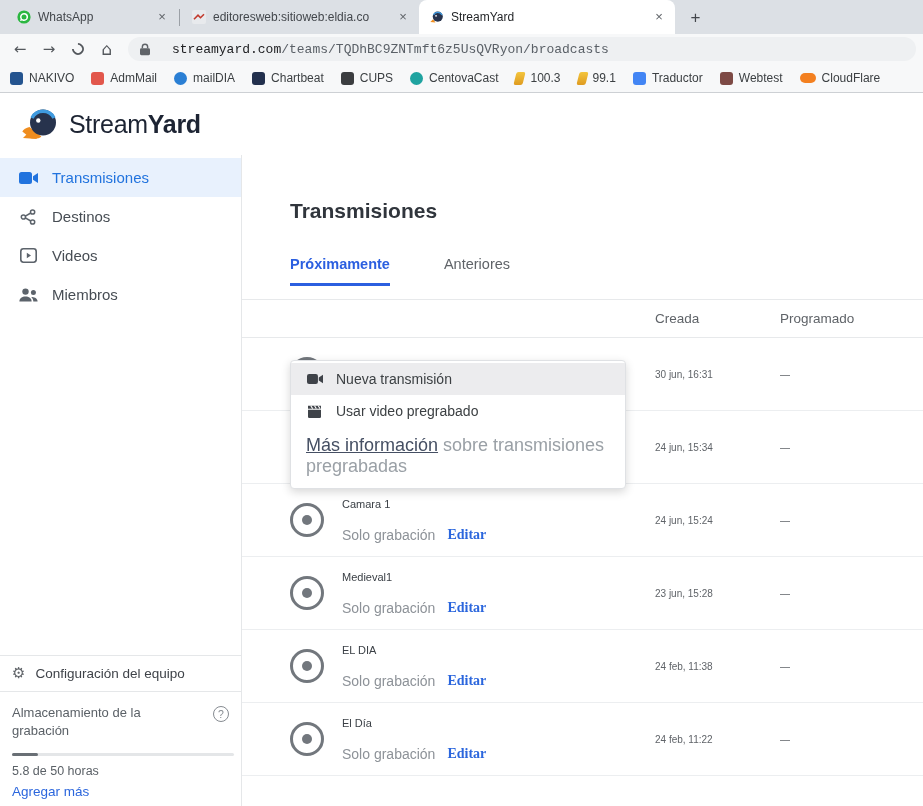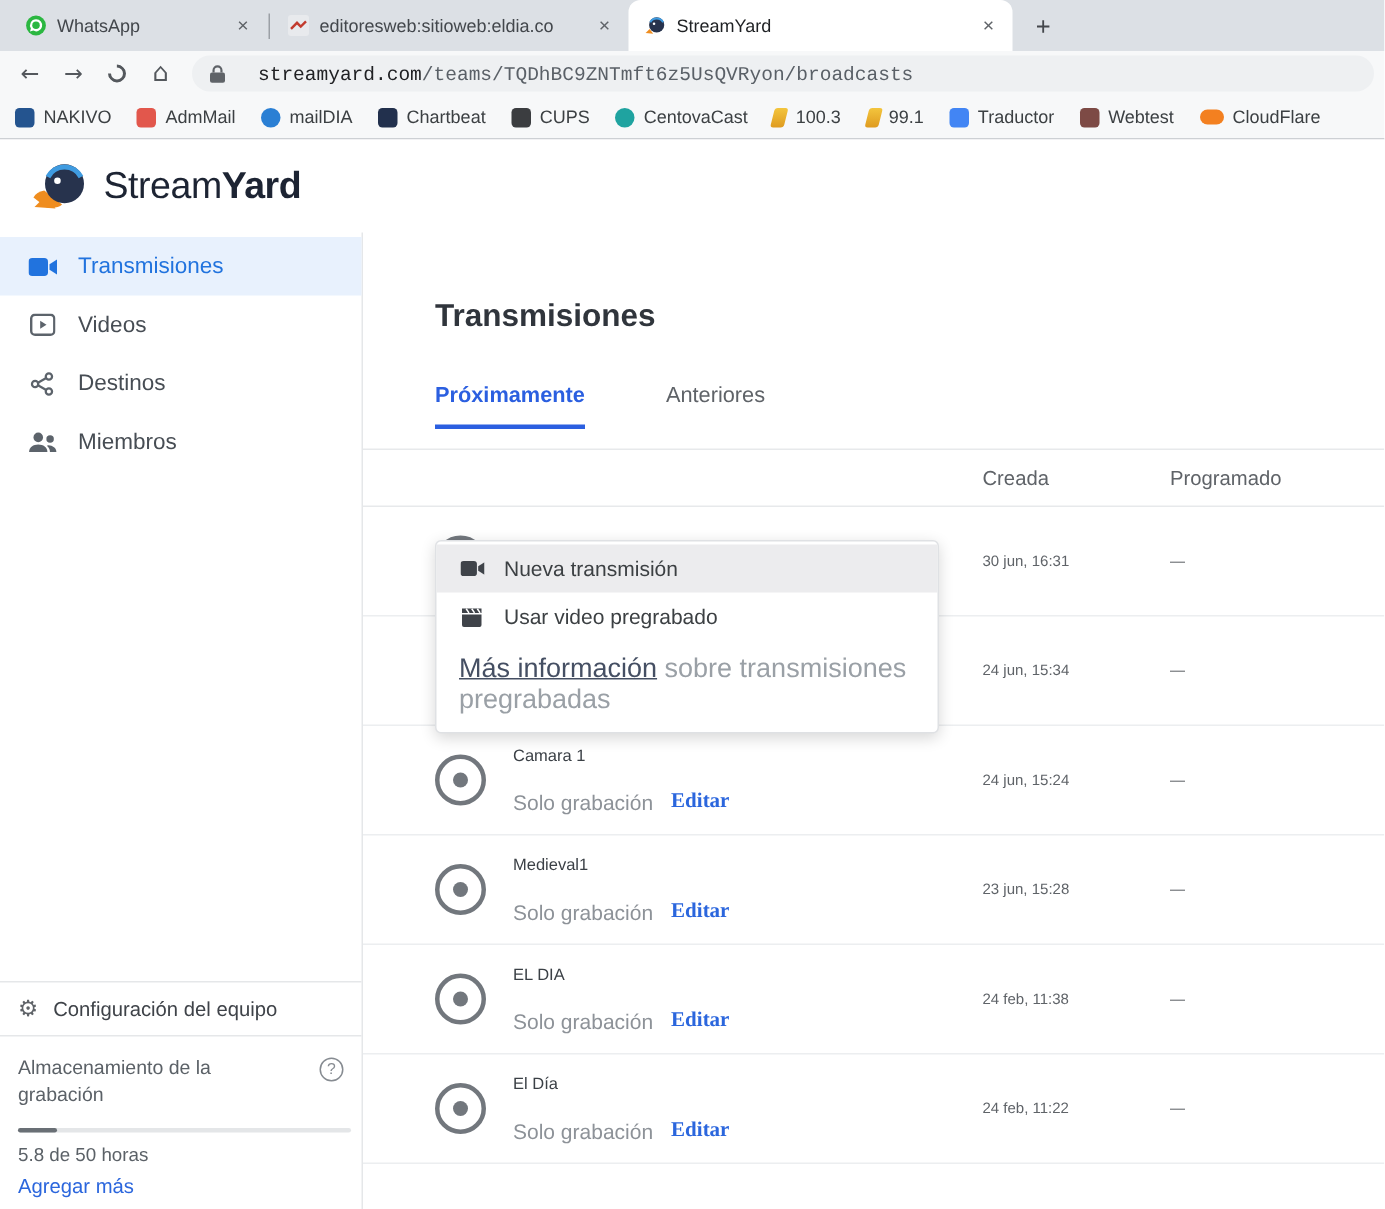--- a/index.html
+++ b/index.html
@@ -228,37 +228,37 @@
           <span class="sicon">
             <svg width="19" height="14" viewBox="0 0 19 14" fill="currentColor">
                 <rect x="0" y="1" width="13" height="12" rx="2.5"></rect>
                 <path d="M14 5.2 19 2v10l-5-3.2z"></path>
               </svg>
           </span>
           <span>Transmisiones</span>
         </div>
         <div class="sitem">
           <span class="sicon">
-            <svg width="17" height="15" viewBox="0 0 17 15" fill="none" stroke="currentColor" stroke-width="1.6">
-                <rect x="0.8" y="0.8" width="15.4" height="13.4" rx="2.6"></rect>
-                <path d="M6.8 4.8 11 7.5l-4.2 2.7z" fill="currentColor" stroke="none"></path>
-              </svg>
-          </span>
-          <span>Videos</span>
-        </div>
-        <div class="sitem">
-          <span class="sicon">
             <svg width="16" height="16" viewBox="0 0 16 16" fill="none" stroke="currentColor" stroke-width="1.5">
                 <circle cx="12.6" cy="3" r="2.1"></circle>
                 <circle cx="3.4" cy="8" r="2.1"></circle>
                 <circle cx="12.6" cy="13" r="2.1"></circle>
                 <path d="M5.3 7.1 10.8 4M5.3 8.9l5.5 3.1"></path>
               </svg>
           </span>
           <span>Destinos</span>
+        </div>
+        <div class="sitem">
+          <span class="sicon">
+            <svg width="17" height="15" viewBox="0 0 17 15" fill="none" stroke="currentColor" stroke-width="1.6">
+                <rect x="0.8" y="0.8" width="15.4" height="13.4" rx="2.6"></rect>
+                <path d="M6.8 4.8 11 7.5l-4.2 2.7z" fill="currentColor" stroke="none"></path>
+              </svg>
+          </span>
+          <span>Videos</span>
         </div>
         <div class="sitem">
           <span class="sicon">
             <svg width="19" height="14" viewBox="0 0 19 14" fill="currentColor">
                 <circle cx="6.5" cy="3.6" r="3.2"></circle>
                 <path d="M.4 13.4c0-3.2 2.8-5 6.1-5s6.1 1.8 6.1 5z"></path>
                 <circle cx="14.4" cy="4.6" r="2.5"></circle>
                 <path d="M13.3 8.9c2.8.2 5.3 1.7 5.3 4.5h-4.3c0-1.8-.8-3.3-2.1-4.2z"></path>
               </svg>
           </span>

